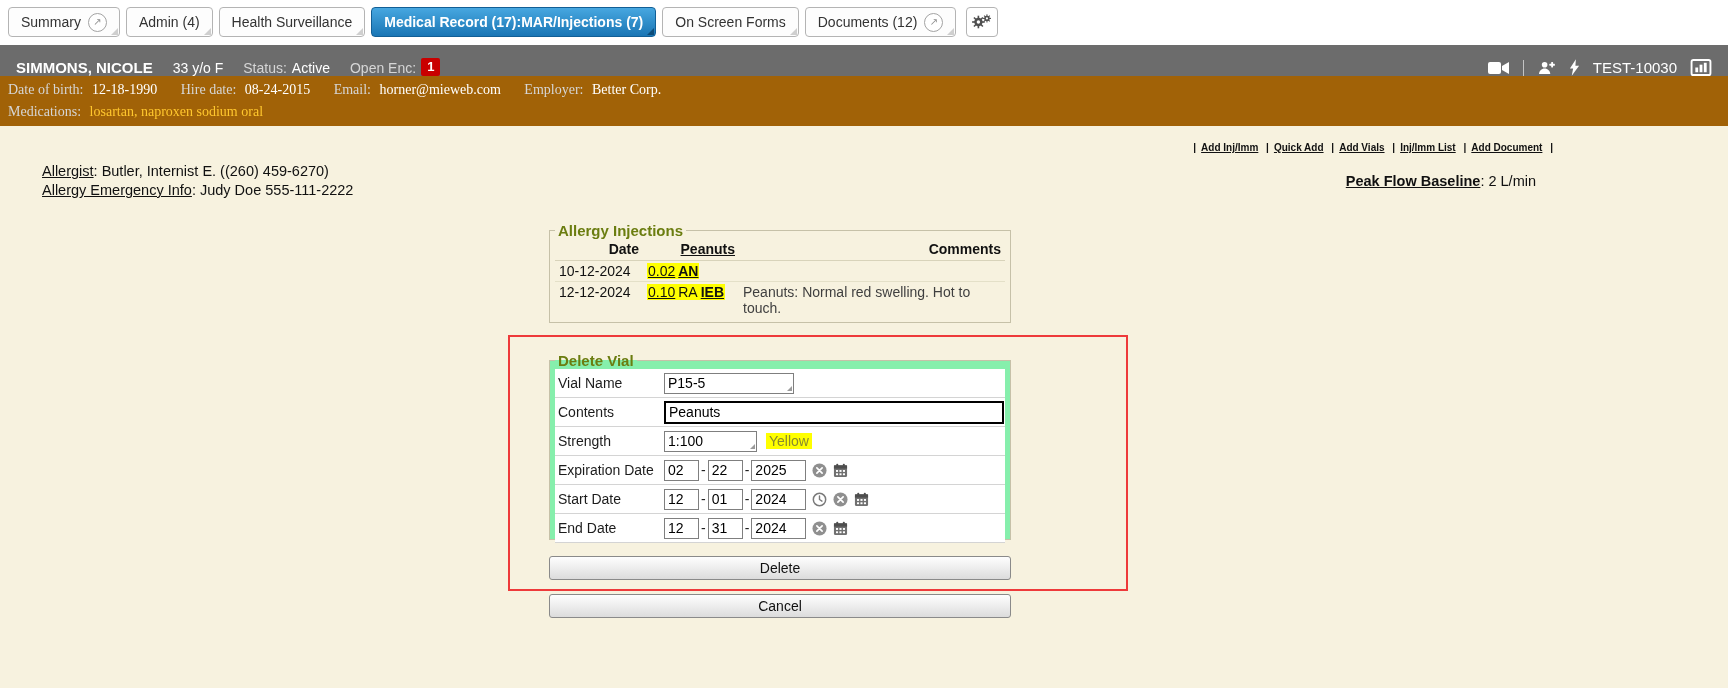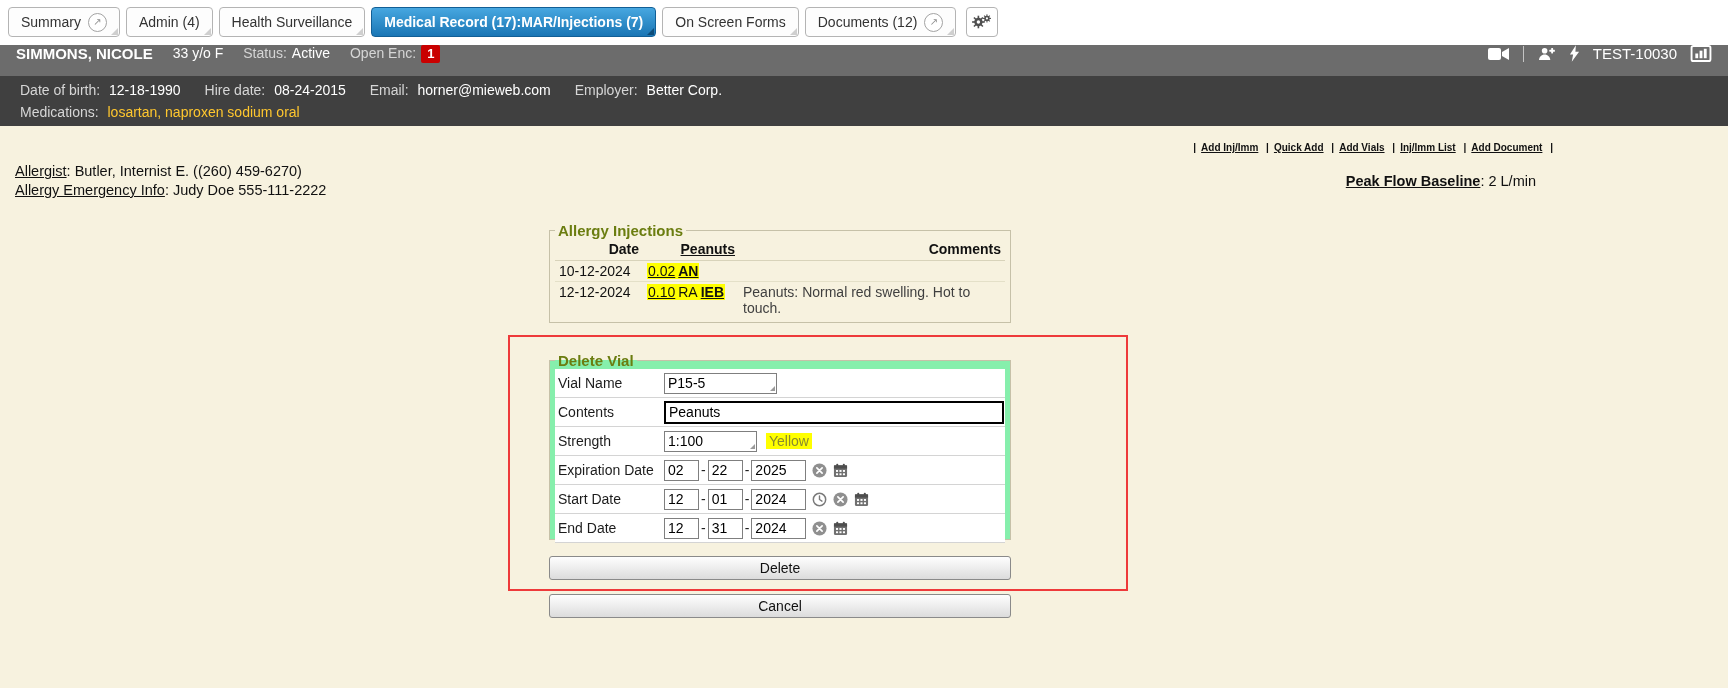--- a/index.html
+++ b/index.html
@@ -16,42 +16,42 @@
        border-width:0 0 7px 7px;border-color:transparent transparent #cfcfcf transparent;}
   .tab.active{background:linear-gradient(#47a7e0,#1a76b5);border-color:#125f96;color:#fff;font-weight:bold;}
   .tab.active::after{border-color:transparent transparent #0d4c79 transparent;}
   .pop{width:17px;height:17px;border:1px solid #a3a3a3;border-radius:50%;display:inline-flex;
        align-items:center;justify-content:center;font-size:10px;color:#8d8d8d;background:#fff;line-height:1;flex:none;}
   .gearbtn{width:32px;height:30px;border:1px solid #b4b4b4;border-radius:4px;background:#fff;
        display:inline-flex;align-items:center;justify-content:center;margin-left:4px;cursor:pointer;box-sizing:border-box;}
 
   
   .band{position:absolute;left:0;right:0;color:#fff;box-sizing:border-box;}
-  .band1{top:45px;height:31px;background:#6c6c6c;display:flex;align-items:flex-start;padding:0 16px;}
-  .band2{top:76px;height:50px;background:#404040;padding:3px 20px;line-height:22px;}
+  .band1{top:45px;height:31px;background:#6c6c6c;display:flex;align-items:flex-end;padding:0 16px;}
+  .band2{top:76px;height:50px;background:#a16207;padding:3px 8px;line-height:22px;font-family:Liberation Serif, serif;}
   .pname{font-weight:bold;font-size:15px;margin-right:20px;}
   .mr{margin-right:20px;}
   .lbl{color:#d6d6d6;margin-right:5px;}
   .badge{background:#c90000;border-radius:2px;padding:0 6px;font-weight:bold;font-size:13px;height:18px;
          line-height:18px;display:inline-block;cursor:pointer;}
   .hdr-right{margin-left:auto;display:flex;align-items:center;gap:13px;}
   .vsep{width:1px;height:16px;background:rgba(255,255,255,.6);}
   .pid{font-size:15px;}
   .med{color:#ffc72e;cursor:pointer;}
   .medsep{color:#ffc72e;}
   .icon{display:inline-flex;align-items:center;justify-content:center;cursor:pointer;}
 
   
   .content{position:absolute;top:126px;left:0;right:0;bottom:0;background:#f7f2df;}
   .action-links{position:absolute;top:16px;right:170px;font-weight:bold;font-size:10px;color:#111;white-space:nowrap;}
   .action-links .alink{text-decoration:underline;color:#111;cursor:pointer;}
   .action-links .sep{margin:0 5px;font-weight:bold;}
   .peak{position:absolute;top:47px;right:192px;font-size:14.5px;}
   .peak a{font-weight:bold;text-decoration:underline;color:#111;cursor:pointer;}
-  .contacts{position:absolute;left:15px;top:36px;line-height:19px;font-size:14.5px;}
+  .contacts{position:absolute;left:42px;top:36px;line-height:19px;font-size:14.5px;}
   .contacts a{text-decoration:underline;color:#111;cursor:pointer;}
 
   
   .fs{position:absolute;left:549px;width:462px;border:1px solid #c6c1a8;margin:0;box-sizing:border-box;}
   .fs legend{font-weight:bold;font-size:15px;color:#6b7d10;padding:0 3px;}
   .fs-inj{top:96px;padding:0 5px 4px;}
   .fs-del{top:226px;background:#86efac;padding:0 5px 2px;height:188px;}
 
   .inj-table{width:100%;border-collapse:collapse;font-size:14px;}
   .inj-table th{text-align:right;font-weight:bold;padding:2px 4px 3px;border-bottom:1px solid #d8d3ba;}
@@ -65,21 +65,21 @@
   .dose-mid{margin-left:3px;}
   .dose-mid:empty{display:none;}
   .dose-code{text-decoration:underline;font-weight:bold;color:#111;cursor:pointer;margin-left:3px;}
   .cmt{color:#3f3f3f;}
 
   
   .dv-row{display:flex;align-items:center;height:28px;border-bottom:1px solid #d4d4d4;padding-left:3px;background:#fff;}
   .dv-label{width:106px;flex:0 0 106px;color:#1c1c1c;}
   .txt{box-sizing:border-box;height:21px;border:1px solid #7f7f7f;font-family:inherit;font-size:14px;
        padding:1px 3px;background:#fff;color:#000;}
-  .w-vial{width:113px;}
+  .w-vial{width:130px;}
   .w-contents{width:340px;height:23px;border:2px solid #000;}
   .w-strength{width:93px;}
   .w-mm,.w-dd{width:35px;}
   .w-yy{width:55px;}
   .inputwrap{position:relative;display:inline-flex;align-items:center;}
   .corner{position:absolute;right:2px;bottom:3px;width:0;height:0;border-left:5px solid transparent;
           border-bottom:5px solid #9b9b9b;pointer-events:none;}
   .dash{margin:0 2px;color:#222;}
   .tag-yellow{background:#ffff00;color:#8a8a2e;padding:0 3px;margin-left:9px;}
   .icon-btn{display:inline-flex;align-items:center;justify-content:center;margin-left:6px;cursor:pointer;}

